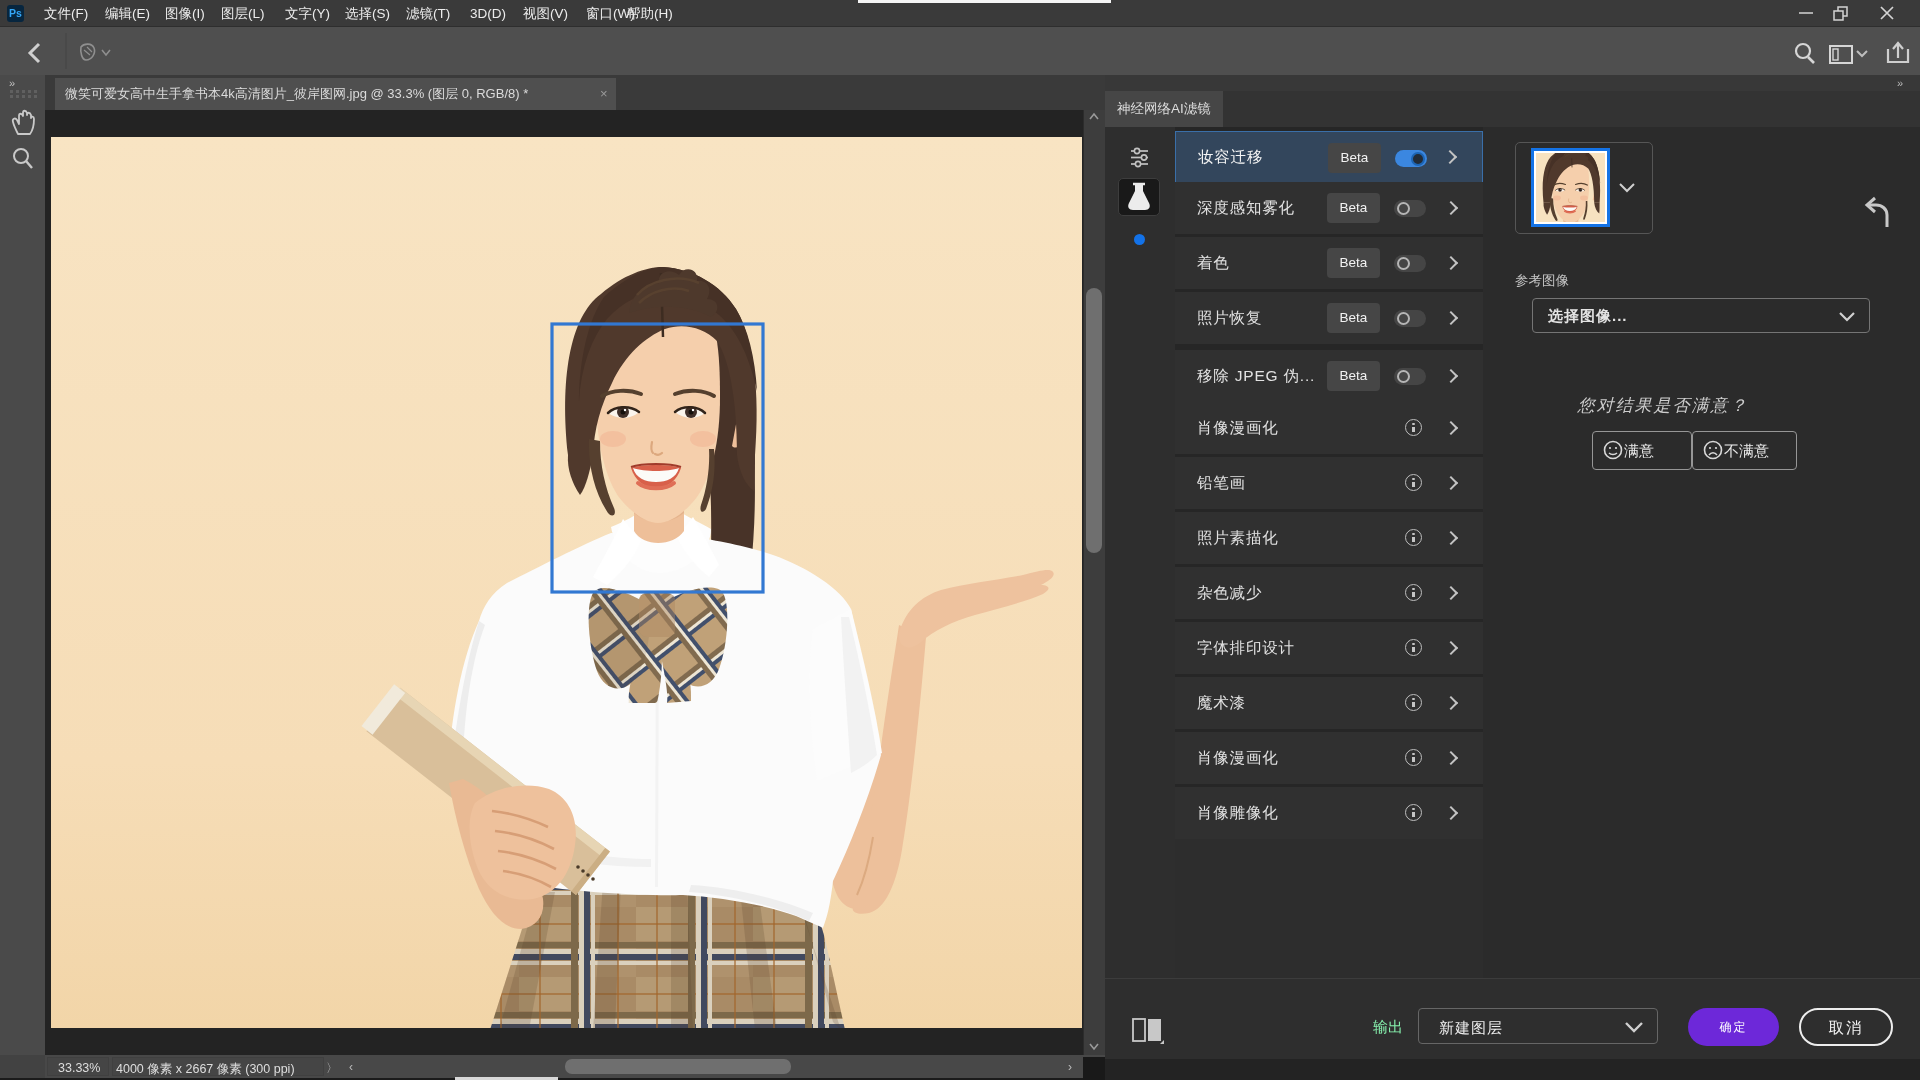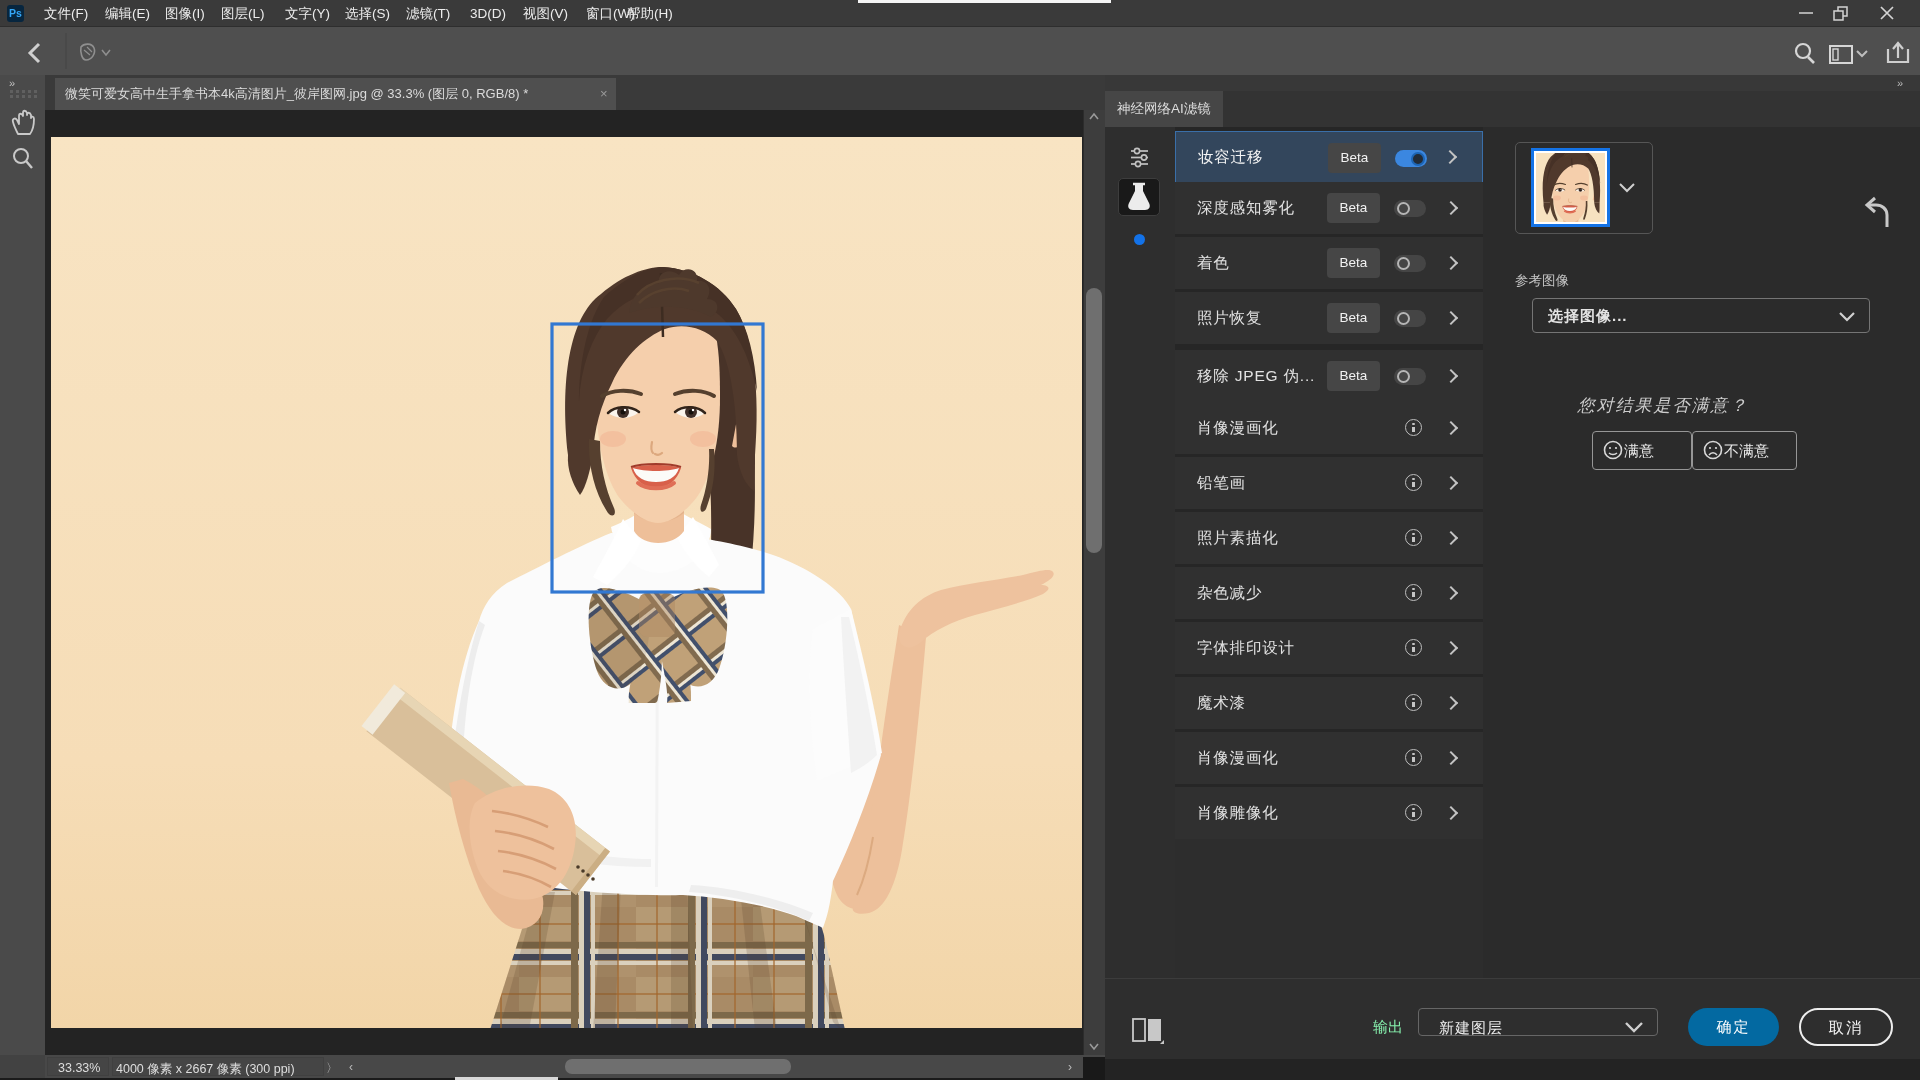--- a/index.html
+++ b/index.html
@@ -79,24 +79,24 @@
 #satq { left:1483px; top:394px; width:360px; text-align:center; color:#cdcdcd; font-size:17px;
   font-style:italic; letter-spacing:2px; }
 .fbtn { position:absolute; top:431px; height:39px; border:1px solid #969696; border-radius:4px;
   color:#e8e8e8; font-size:15px; line-height:37px; padding-left:31px; }
 
 
 #botbar { left:1105px; top:978px; width:815px; height:81px; background:#2e2e2e; border-top:1px solid #3c3c3c; }
 #botdark { left:1105px; top:1059px; width:815px; height:21px; background:#232323; }
 #canvascorner { left:1083px; top:1057px; width:22px; height:23px; background:#191919; }
 #outlabel { left:1373px; top:1018px; color:#86efac; font-size:15px; }
-#outsel { left:1418px; top:1008px; width:240px; height:28px; border:1px solid #666; border-radius:4px;
+#outsel { left:1418px; top:1008px; width:240px; height:36px; border:1px solid #666; border-radius:4px;
   color:#eee; font-size:15px; line-height:37px; padding-left:20px; letter-spacing:1px; }
-#okbtn { left:1688px; top:1008px; width:91px; height:38px; background:#0369a1; border-radius:19px;
-  color:#fff; font-size:15px; line-height:38px; text-align:center; letter-spacing:2px; }
+#okbtn { left:1688px; top:1008px; width:91px; height:38px; background:#6d28d9; border-radius:19px;
+  color:#fff; font-size:12px; line-height:38px; text-align:center; letter-spacing:2px; }
 #cancelbtn { left:1799px; top:1008px; width:94px; height:38px; border:2px solid #ededed; border-radius:19px;
   color:#f2f2f2; font-size:15.5px; line-height:35px; text-align:center; letter-spacing:2px; }
 svg { position:absolute; }
 </style>
 </head>
 <body>
 <div id="stage">
   <div class="abs" id="menubar"></div>
   <div class="abs" id="pslogo">Ps</div>
   <span class="menu" style="left:44px">文件(F)</span>

